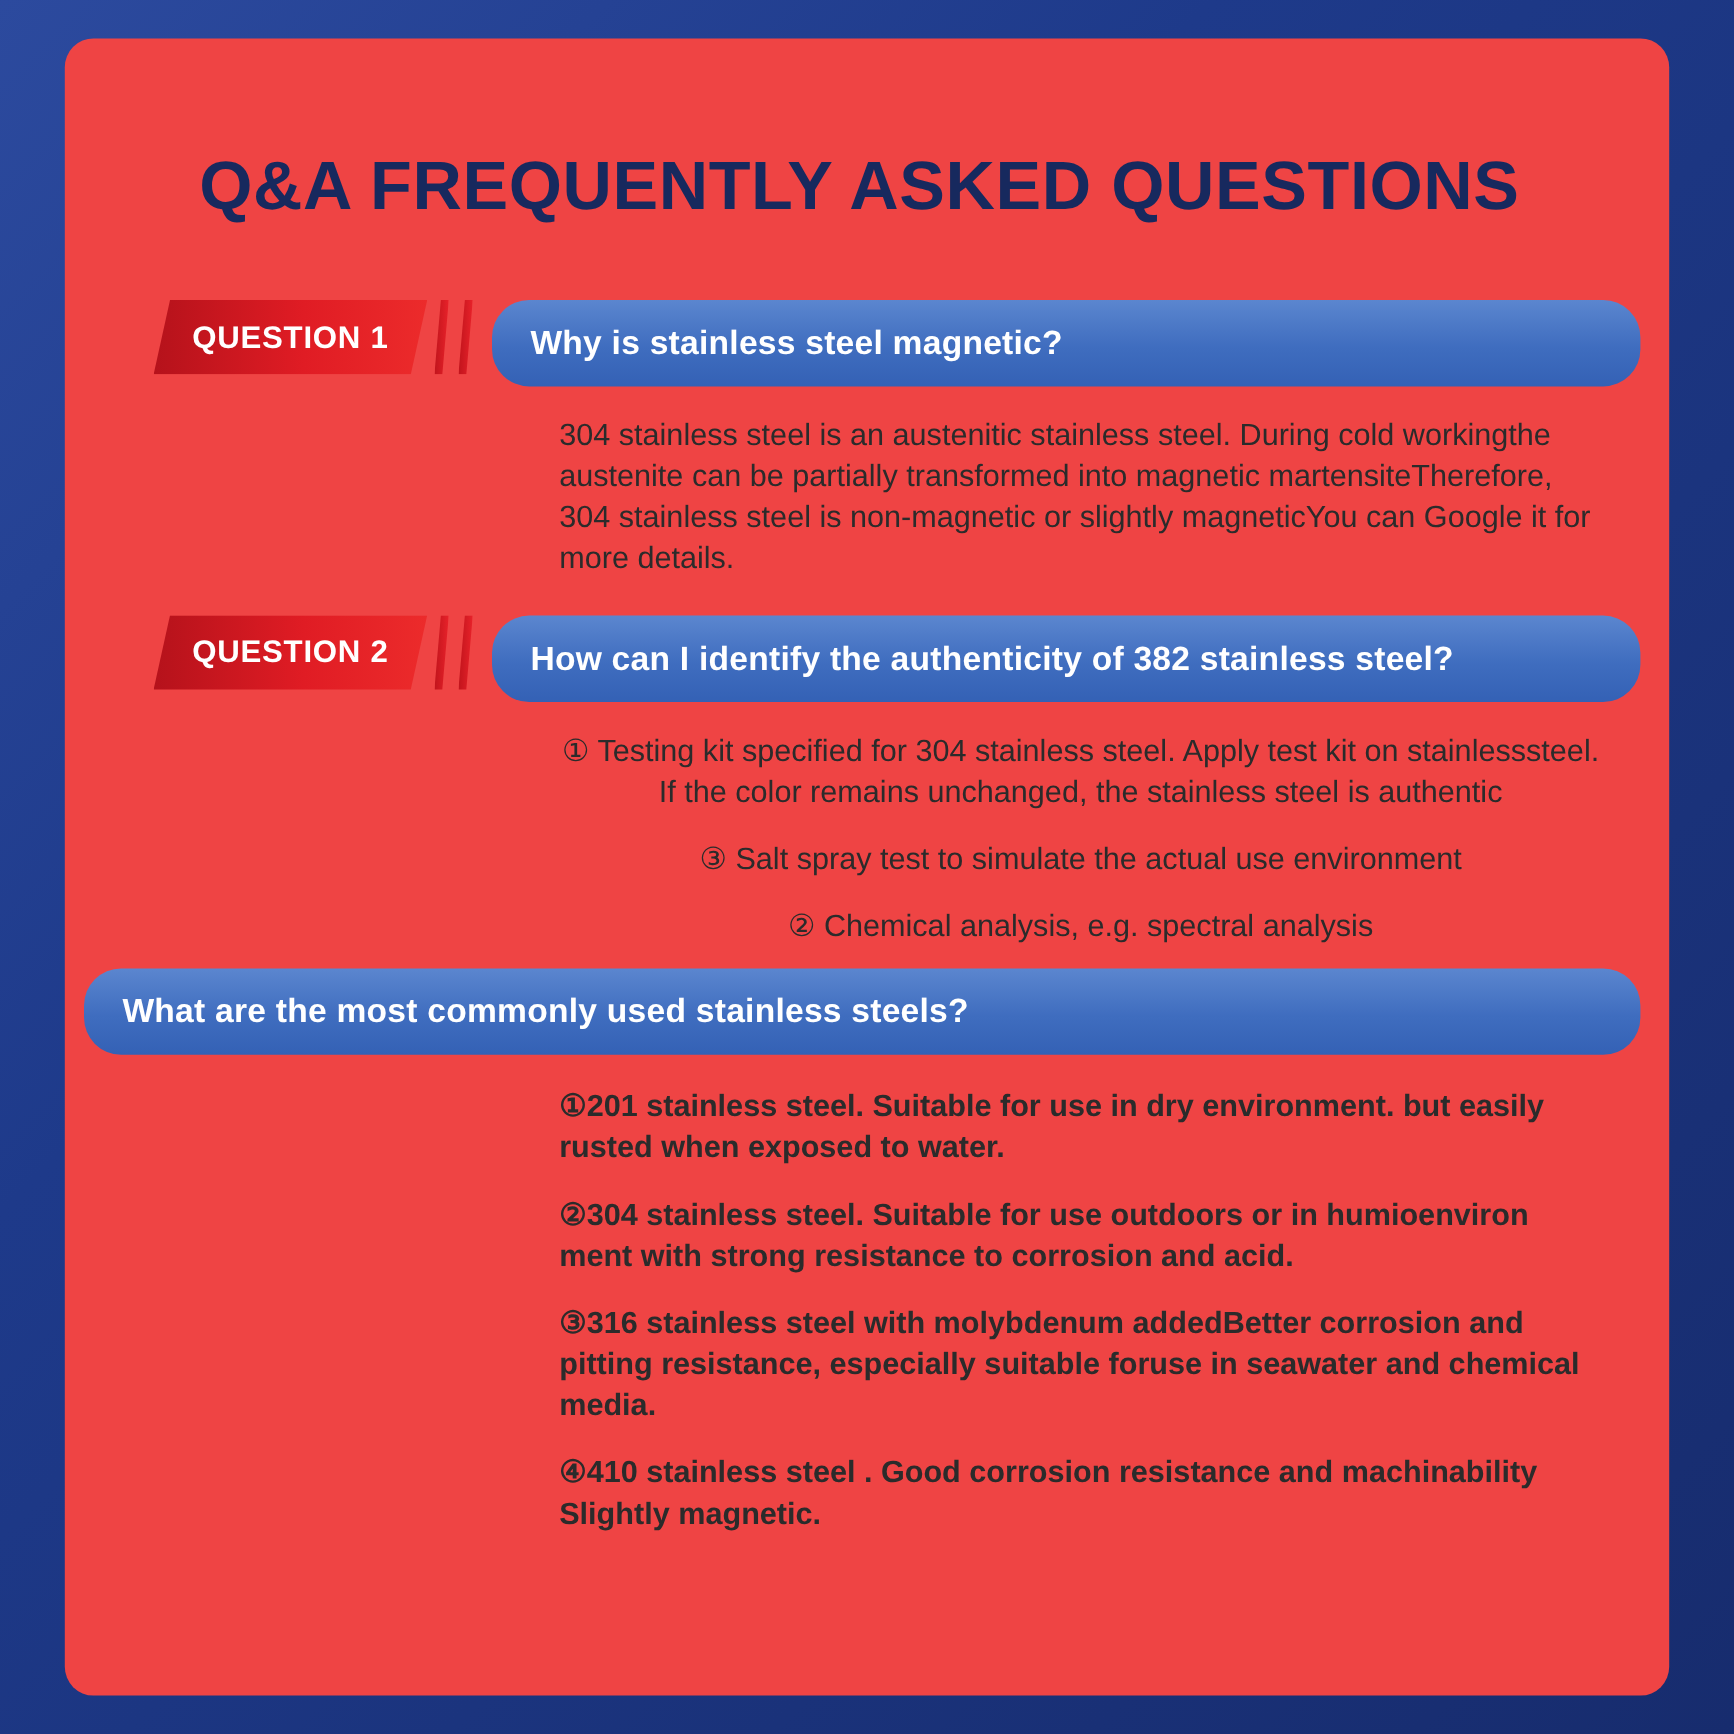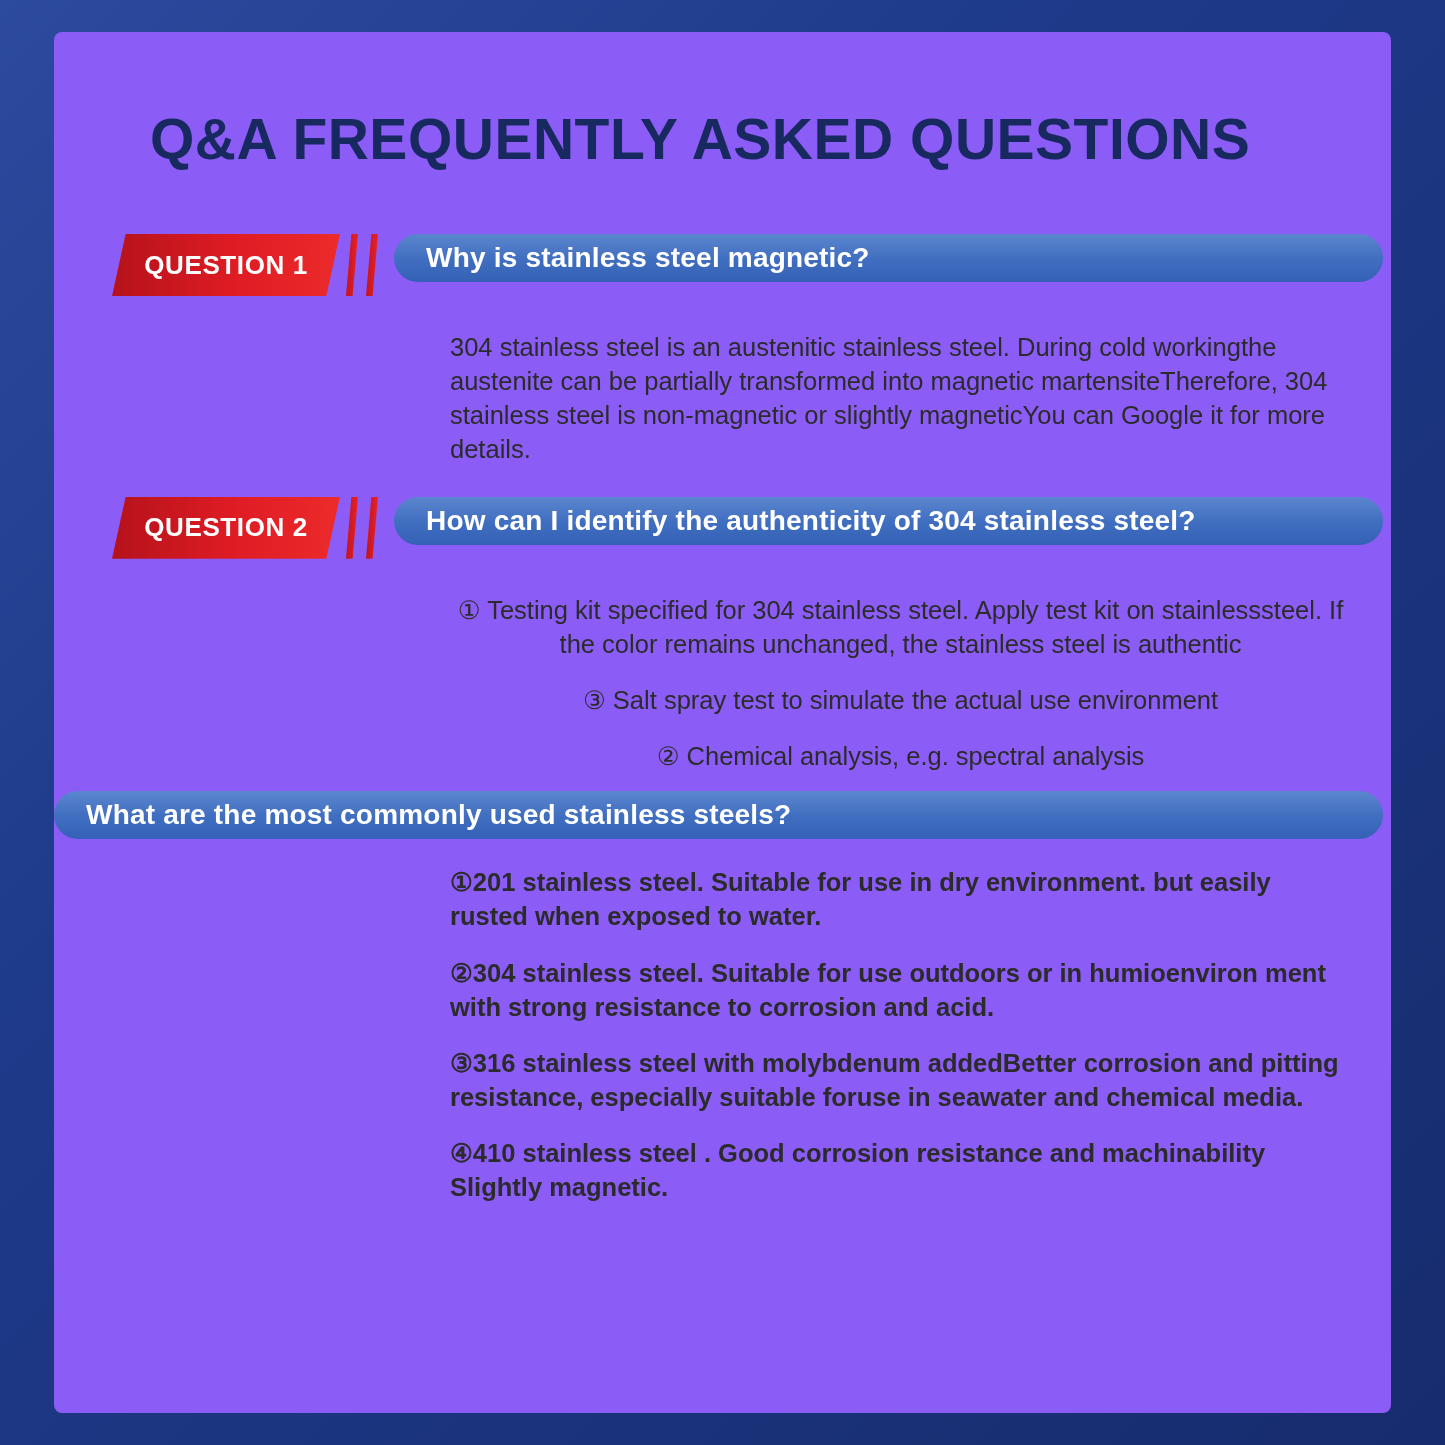--- a/index.html
+++ b/index.html
@@ -12,24 +12,24 @@
     font-family: "Liberation Sans", sans-serif;
     background: linear-gradient(135deg, #2c4a9e 0%, #1e3a8a 35%, #172c6e 100%);
     overflow: hidden;
   }
   .page {
     position: absolute;
     left: 54px;
     top: 32px;
     width: 1337px;
     height: 1381px;
-    background: #8b5cf6;
-    border-radius: 8px;
+    background: #ef4444;
+    border-radius: 24px;
     box-sizing: border-box;
-    padding: 0;
+    padding: 16px;
     overflow: hidden;
   }
   .title {
     margin: 0;
     padding: 74px 0 0 96px;
     font-size: 57px;
     font-weight: bold;
     letter-spacing: 0.5px;
     color: #17295e;
     font-family: "Liberation Sans", sans-serif;
@@ -80,21 +80,21 @@
     background: linear-gradient(90deg, #c1141c, #e8222a);
     -webkit-clip-path: polygon(45% 0, 100% 0, 55% 100%, 0% 100%);
     clip-path: polygon(45% 0, 100% 0, 55% 100%, 0% 100%);
   }
   .slash.s1 { left: 292px; }
   .slash.s2 { left: 312px; }
 
   
   .banner {
     flex: 1 1 auto;
-    height: 48px;
+    height: 72px;
     margin-right: 8px;
     background: linear-gradient(180deg, #5b86cf 0%, #3f6dbf 55%, #3461b5 100%);
     border-radius: 31px;
     display: flex;
     align-items: center;
     padding-left: 32px;
     box-sizing: border-box;
   }
   .banner span {
     color: #ffffff;
@@ -153,21 +153,21 @@
   <div class="qa-block q2">
     <div class="row">
       <div class="tag-wrap">
         <div class="tag">
           <span>QUESTION 2</span>
         </div>
         <div class="slash s1"></div>
         <div class="slash s2"></div>
       </div>
       <div class="banner">
-        <span>How can I identify the authenticity of 304 stainless steel?</span>
+        <span>How can I identify the authenticity of 382 stainless steel?</span>
       </div>
     </div>
     <div class="answer a2">
       <p>① Testing kit specified for 304 stainless steel. Apply test kit on stainlesssteel. If the color remains unchanged, the stainless steel is authentic</p>
       <p>③ Salt spray test to simulate the actual use environment</p>
       <p>② Chemical analysis, e.g. spectral analysis</p>
     </div>
   </div>
 
   <div class="qa-block q3">

